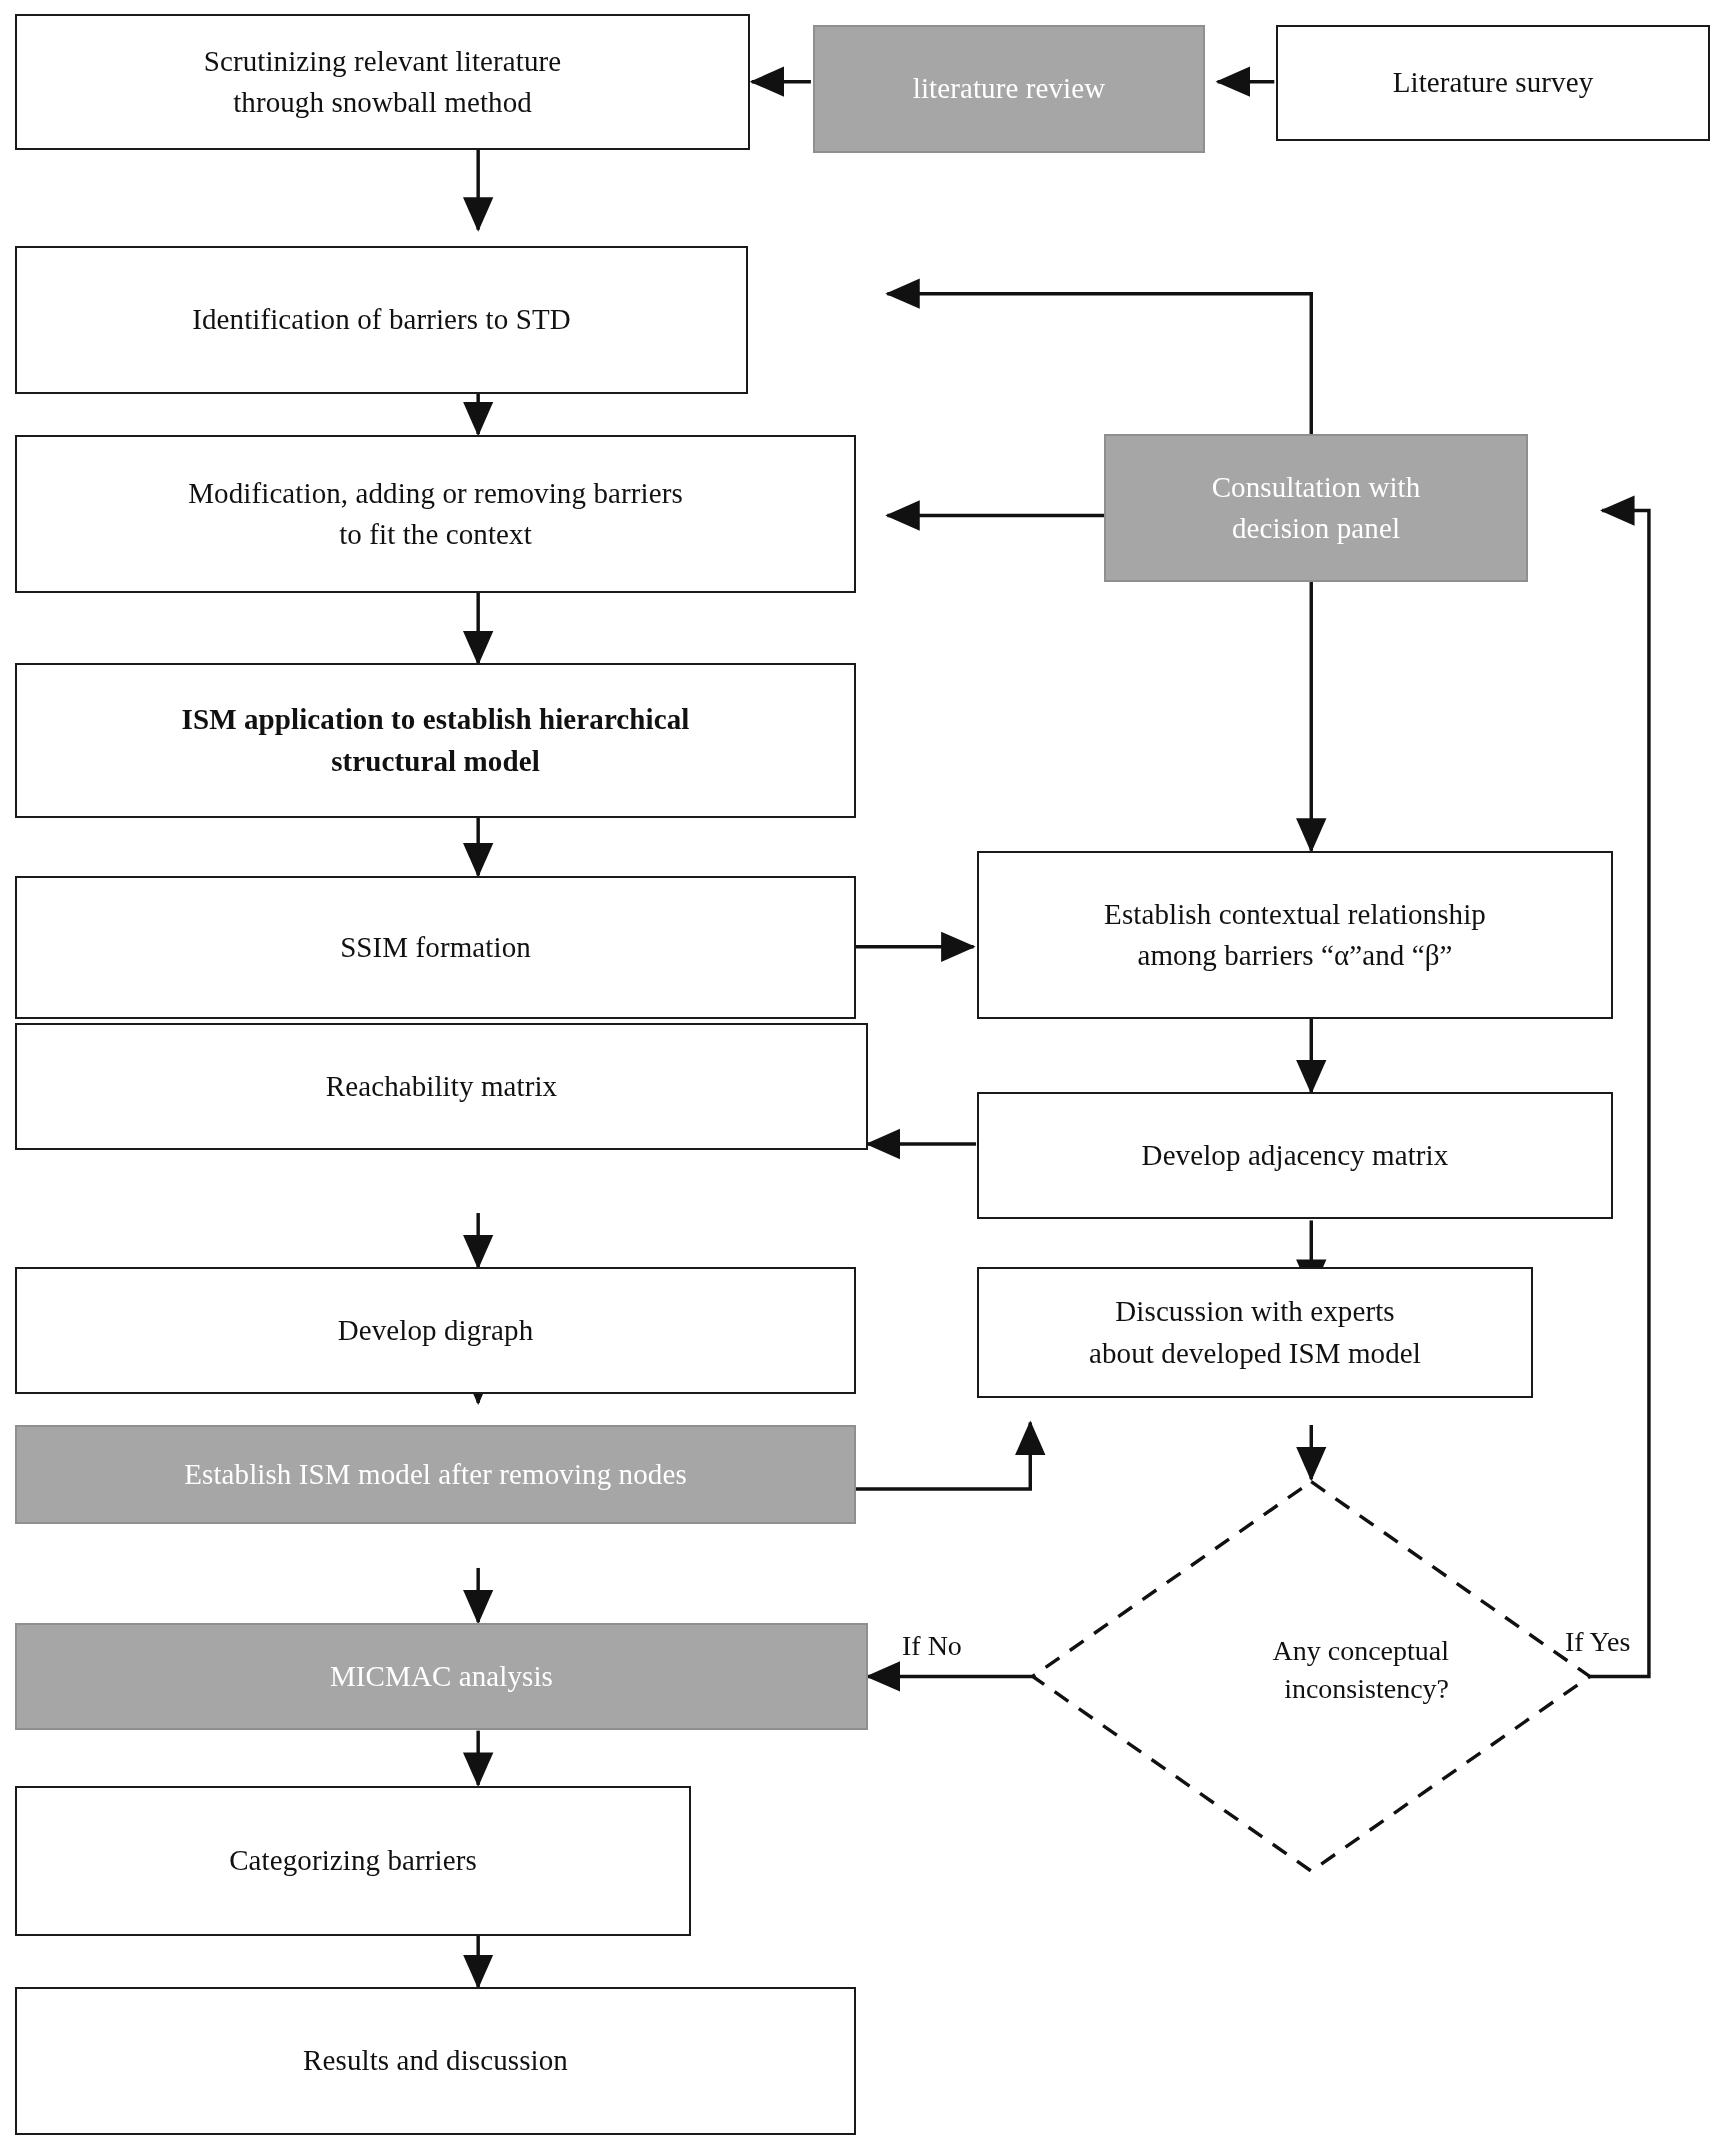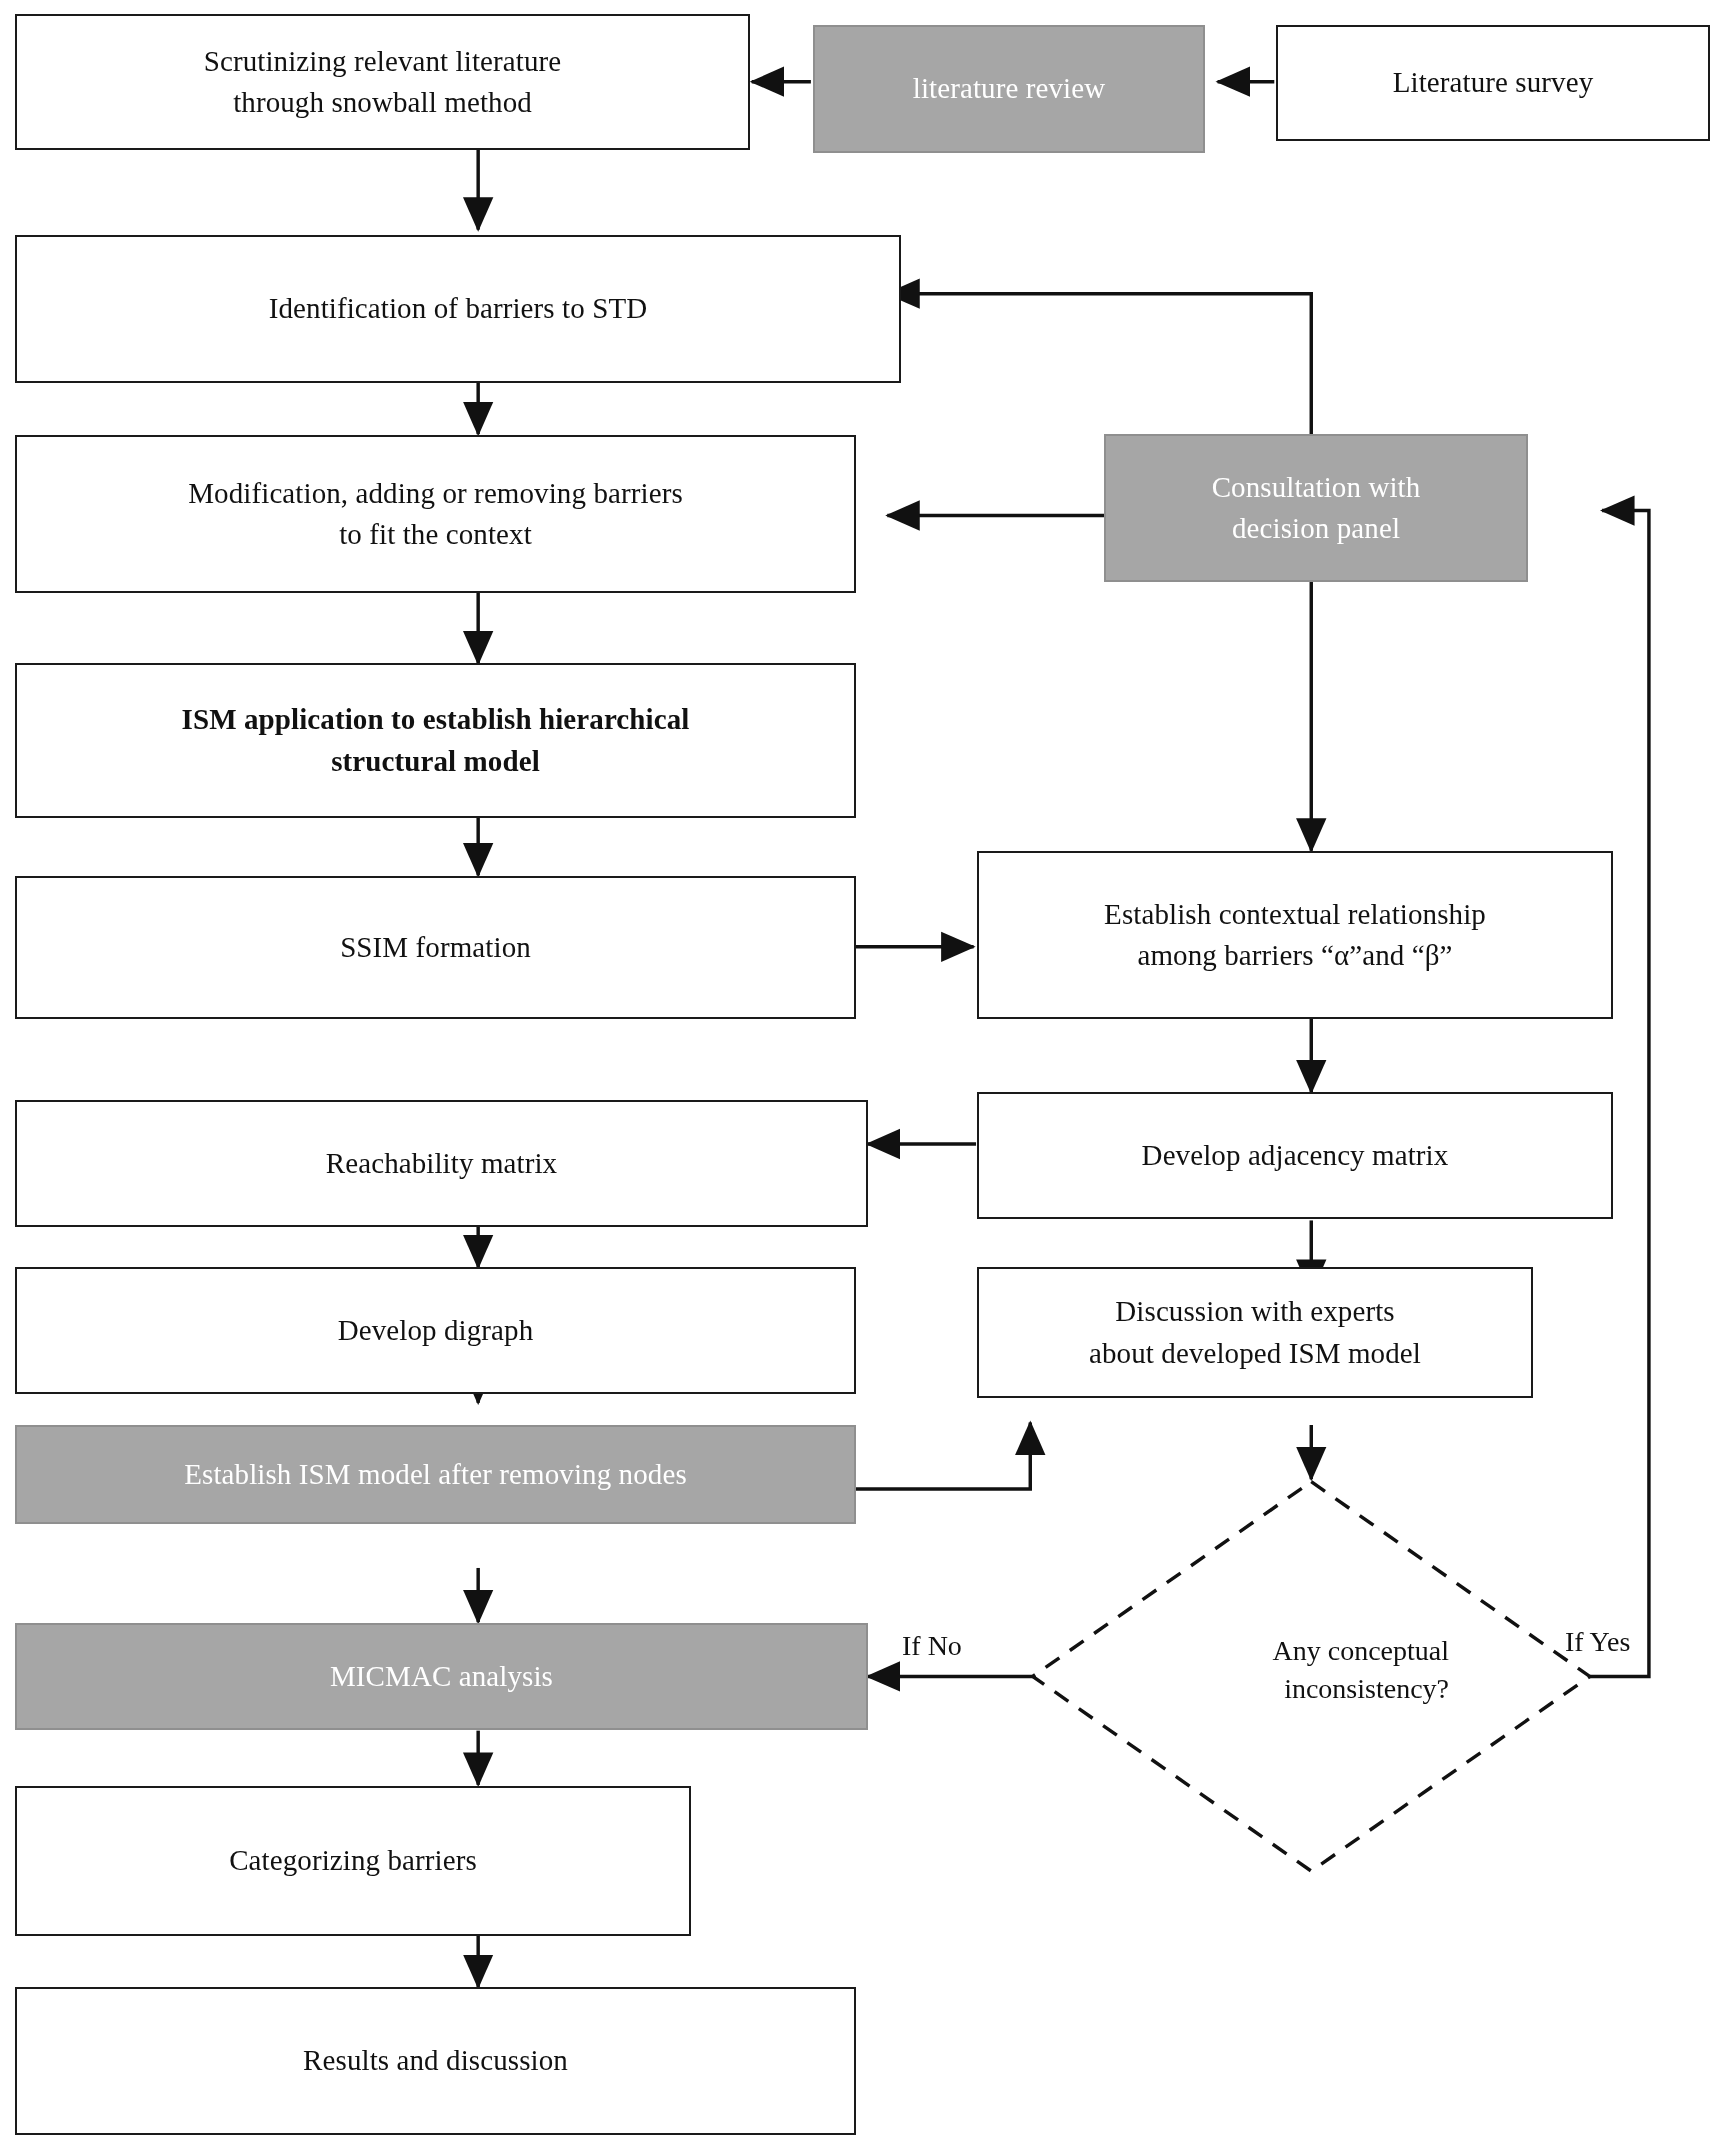--- a/index.html
+++ b/index.html
@@ -126,39 +126,39 @@
   </div>
 
   <div class="node gray" style="left:813px; top:25px; width:392px; height:128px;">
     <span class="label">literature review</span>
   </div>
 
   <div class="node" style="left:1276px; top:25px; width:434px; height:116px;">
     <span class="label">Literature survey</span>
   </div>
 
-  <div class="node" style="left:15px; top:235px; width:886px; height:148px;">
+  <div class="node" style="left:15px; top:246px; width:733px; height:148px;">
     <span class="label">Identification of barriers to STD</span>
   </div>
 
   <div class="node" style="left:15px; top:435px; width:841px; height:158px;">
     <span class="label">Modification, adding or removing barriers
 to fit the context</span>
   </div>
 
   <div class="node" style="left:15px; top:663px; width:841px; height:155px;font-weight:bold;">
     <span class="label">ISM application to establish hierarchical
 structural model</span>
   </div>
 
   <div class="node" style="left:15px; top:876px; width:841px; height:143px;">
     <span class="label">SSIM formation</span>
   </div>
 
-  <div class="node" style="left:15px; top:1100px; width:853px; height:127px;">
+  <div class="node" style="left:15px; top:1023px; width:853px; height:127px;">
     <span class="label">Reachability matrix</span>
   </div>
 
   <div class="node" style="left:15px; top:1267px; width:841px; height:127px;">
     <span class="label">Develop digraph</span>
   </div>
 
   <div class="node gray" style="left:15px; top:1425px; width:841px; height:99px;">
     <span class="label">Establish ISM model after removing nodes</span>
   </div>

